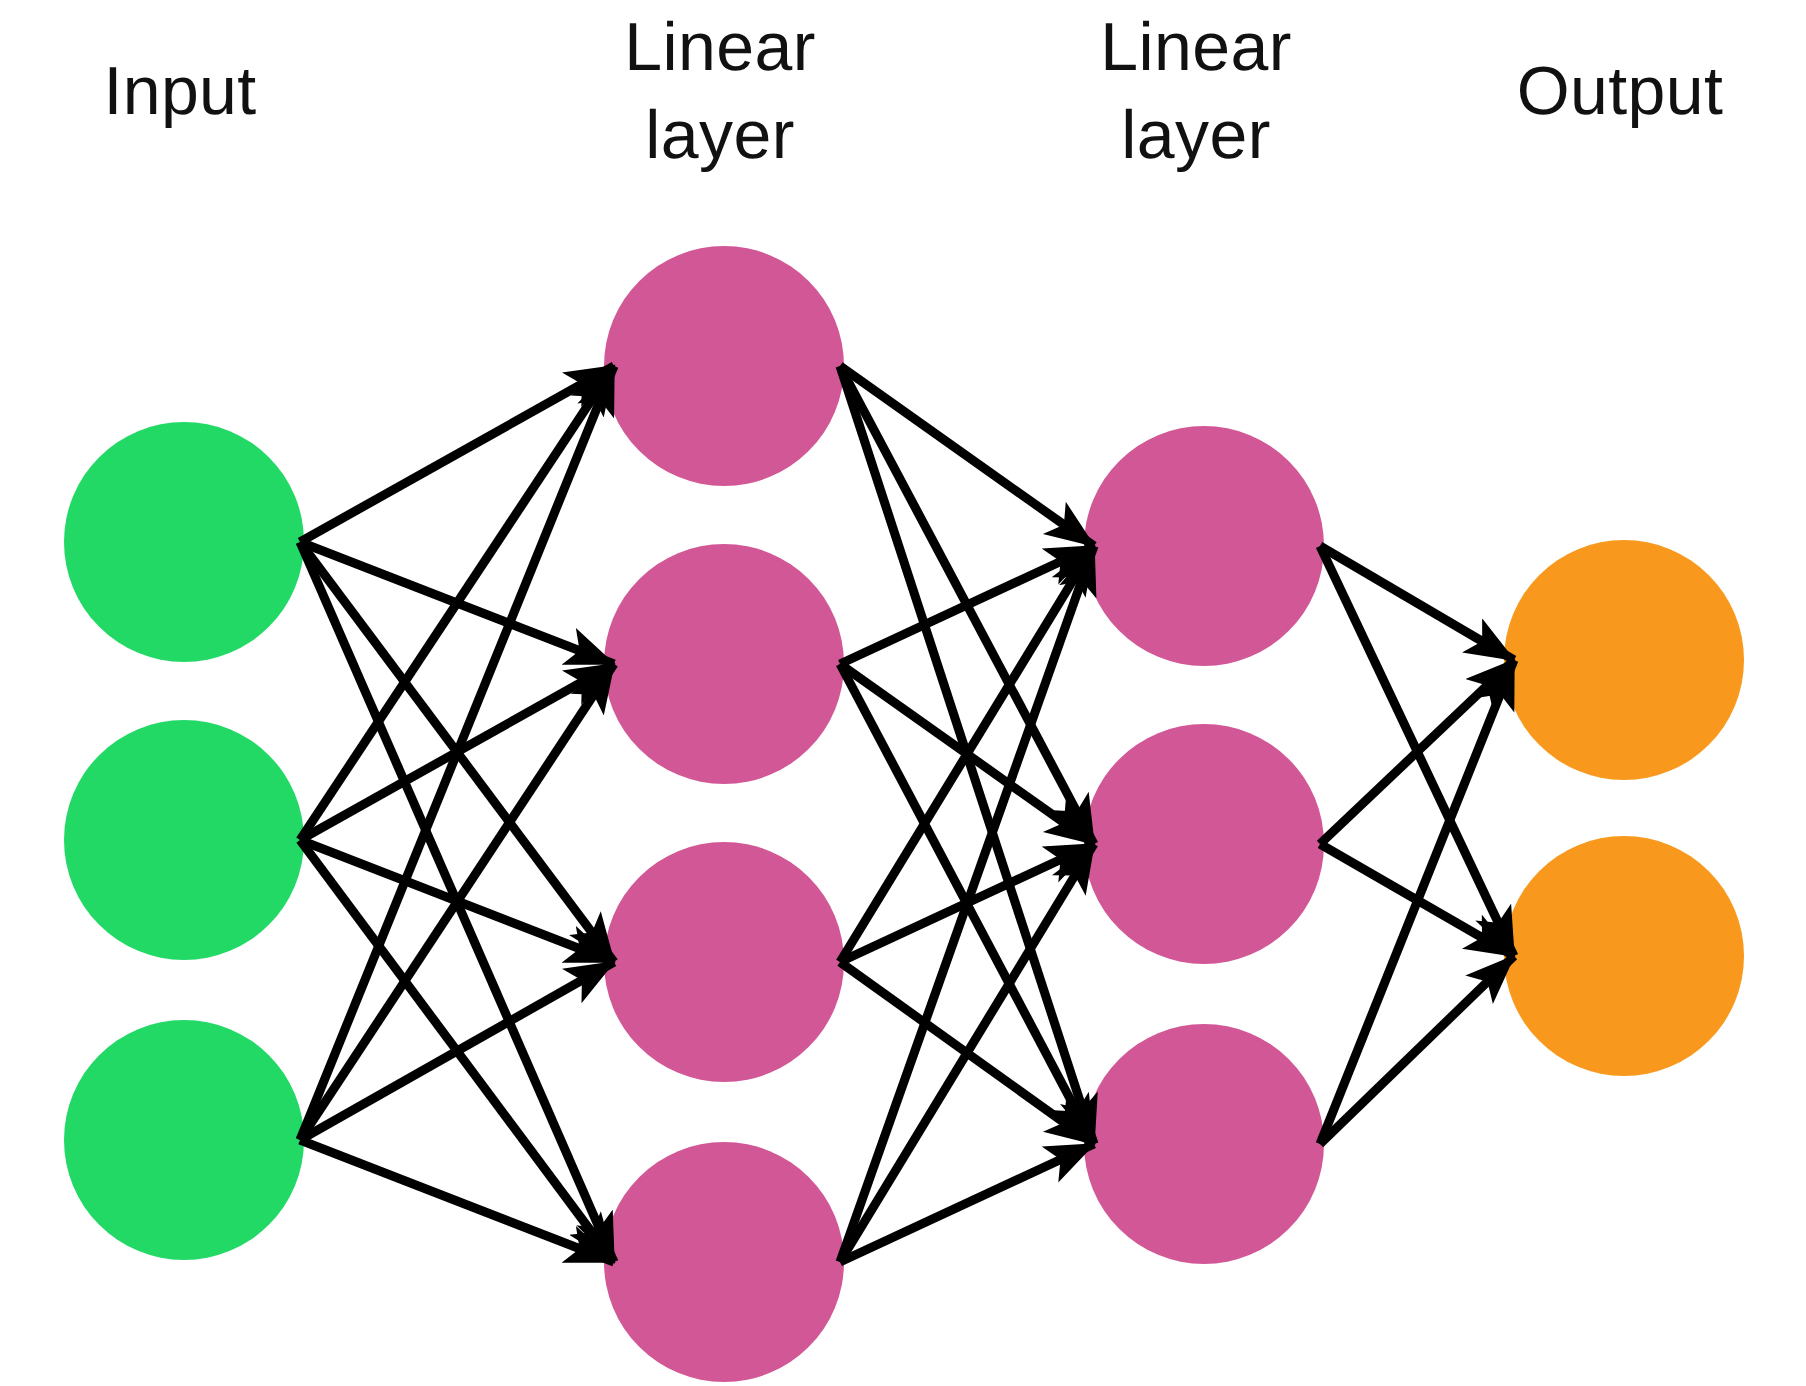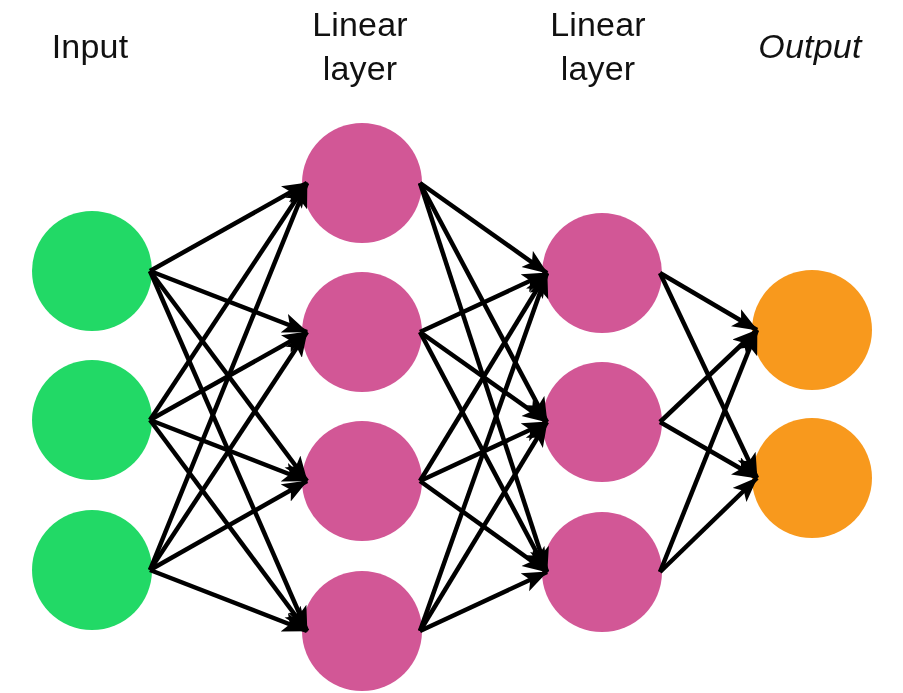--- a/index.html
+++ b/index.html
@@ -88,15 +88,15 @@
         <line x1="660" y1="572" x2="757" y2="478" stroke="#000000" stroke-width="4.5" marker-end="url(#arrowhead)"></line>
       </g>
   </svg>
 
   <div class="layer-label" style="left: 90px; top: 24px; color: rgb(17, 17, 17);">Input</div>
 
   <div class="layer-label" style="left: 360px; top: 2px; color: rgb(17, 17, 17);">Linear layer</div>
 
   <div class="layer-label" style="left: 598px; top: 2px; color: rgb(17, 17, 17);">Linear layer</div>
 
-  <div class="layer-label" style="left: 810px; top: 24px; color: rgb(17, 17, 17); font-style: italic;">Output</div>
+  <div class="layer-label" style="left: 810px; top: 24px; color: rgb(17, 17, 17);">Output</div>
 
 </div>
 
 </body></html>

